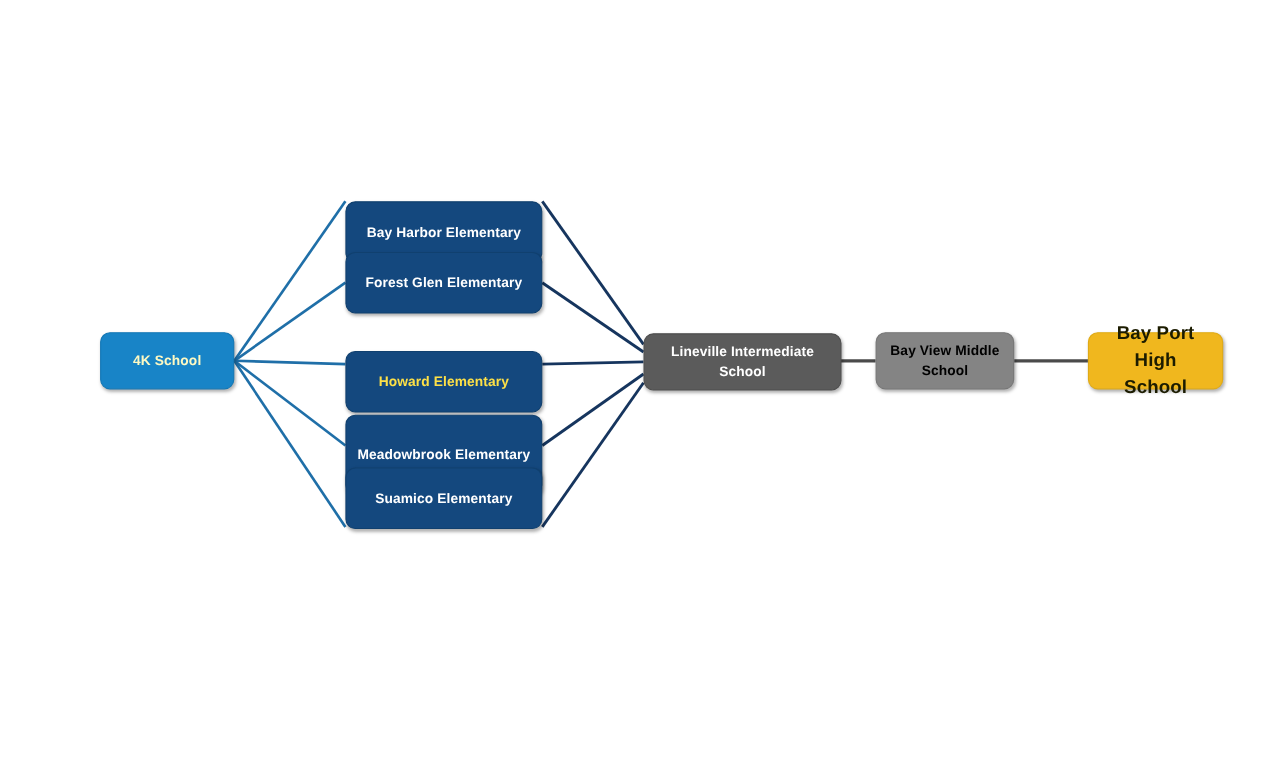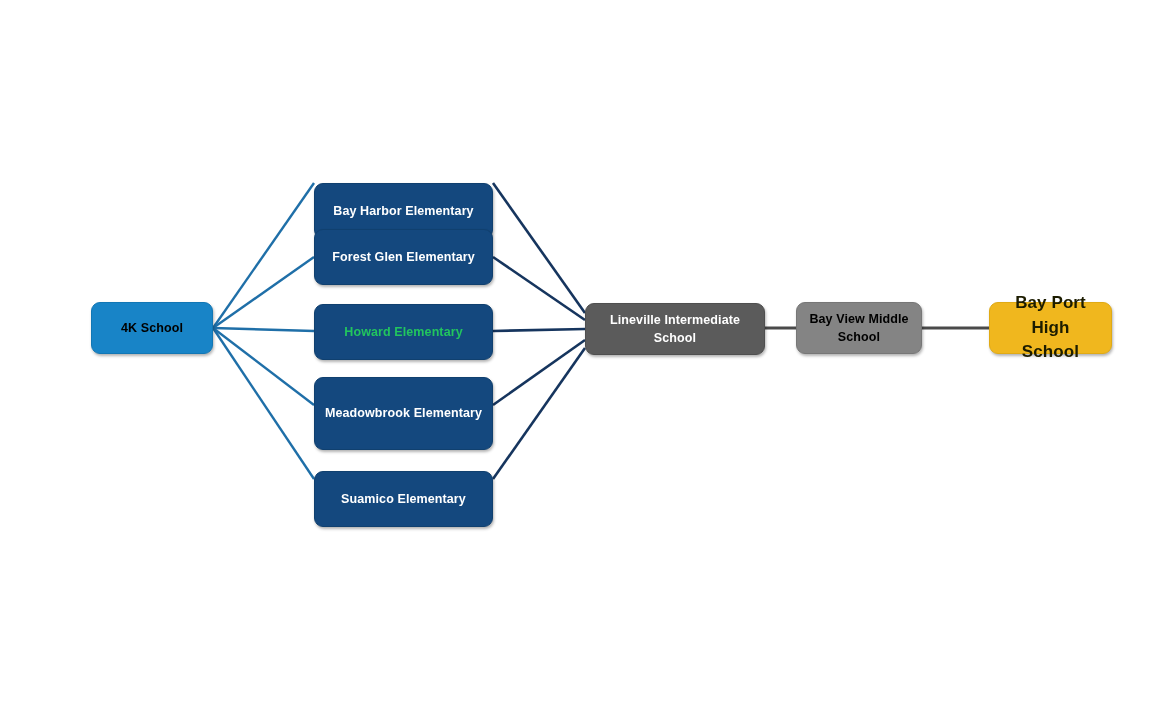--- a/index.html
+++ b/index.html
@@ -88,36 +88,36 @@
       <line x1="213" y1="328" x2="314" y2="479" stroke="#1F6FA8" stroke-width="2.4" stroke-linecap="butt"></line>
       <line x1="493" y1="183" x2="585" y2="313" stroke="#16355E" stroke-width="2.6" stroke-linecap="butt"></line>
       <line x1="493" y1="257" x2="585" y2="320" stroke="#16355E" stroke-width="2.6" stroke-linecap="butt"></line>
       <line x1="493" y1="331" x2="585" y2="329" stroke="#16355E" stroke-width="2.6" stroke-linecap="butt"></line>
       <line x1="493" y1="405" x2="585" y2="340" stroke="#16355E" stroke-width="2.6" stroke-linecap="butt"></line>
       <line x1="493" y1="479" x2="585" y2="348" stroke="#16355E" stroke-width="2.6" stroke-linecap="butt"></line>
       <line x1="733" y1="328" x2="796" y2="328" stroke="#4A4A4A" stroke-width="3" stroke-linecap="butt"></line>
       <line x1="922" y1="328" x2="989" y2="328" stroke="#4A4A4A" stroke-width="3" stroke-linecap="butt"></line>
     </svg>
   <div id="node-layer">
-      <div class="node node-4k" style="left: 91px; top: 302px; width: 122px; height: 52px; background: rgb(24, 132, 199); color: #000000;">
+      <div class="node node-4k" style="left: 91px; top: 302px; width: 122px; height: 52px; background: rgb(24, 132, 199); color: #fef9c3;">
         <span class="node-label">4K School</span>
       </div>
       <div class="node node-elem" style="left: 314px; top: 155px; width: 179px; height: 56px; background: rgb(20, 72, 126); color: rgb(255, 255, 255); margin-top: 28px;">
         <span class="node-label">Bay Harbor Elementary</span>
       </div>
       <div class="node node-elem" style="left: 314px; top: 229px; width: 179px; height: 56px; background: rgb(20, 72, 126); color: rgb(255, 255, 255);">
         <span class="node-label">Forest Glen Elementary</span>
       </div>
-      <div class="node node-elem" style="left: 314px; top: 304px; width: 179px; height: 56px; background: rgb(20, 72, 126); color: #22c55e;">
+      <div class="node node-elem" style="left: 314px; top: 319px; width: 179px; height: 56px; background: rgb(20, 72, 126); color: #fde047;">
         <span class="node-label">Howard Elementary</span>
       </div>
       <div class="node node-elem" style="left: 314px; top: 377px; width: 179px; height: 73px; background: rgb(20, 72, 126); color: rgb(255, 255, 255); justify-content: center;">
         <span class="node-label">Meadowbrook Elementary</span>
       </div>
-      <div class="node node-elem" style="left: 314px; top: 471px; width: 179px; height: 56px; background: rgb(20, 72, 126); color: rgb(255, 255, 255);">
+      <div class="node node-elem" style="left: 314px; top: 425px; width: 179px; height: 56px; background: rgb(20, 72, 126); color: rgb(255, 255, 255);">
         <span class="node-label">Suamico Elementary</span>
       </div>
       <div class="node node-inter" style="left: 585px; top: 303px; width: 180px; height: 52px; background: rgb(91, 91, 91); color: rgb(255, 255, 255);">
         <span class="node-label">Lineville Intermediate
 School</span>
       </div>
       <div class="node node-middle" style="left: 796px; top: 302px; width: 126px; height: 52px; background: rgb(132, 132, 132); color: #000000;">
         <span class="node-label">Bay View Middle
 School</span>
       </div>

